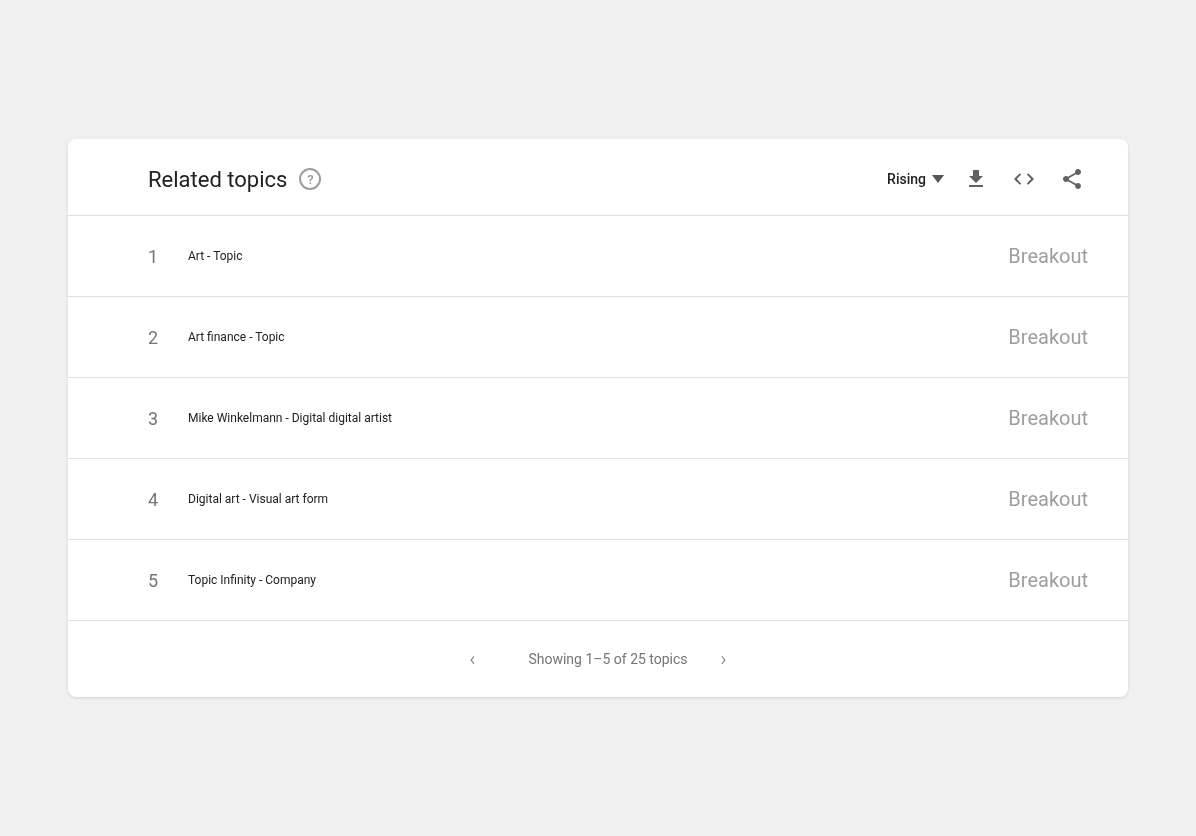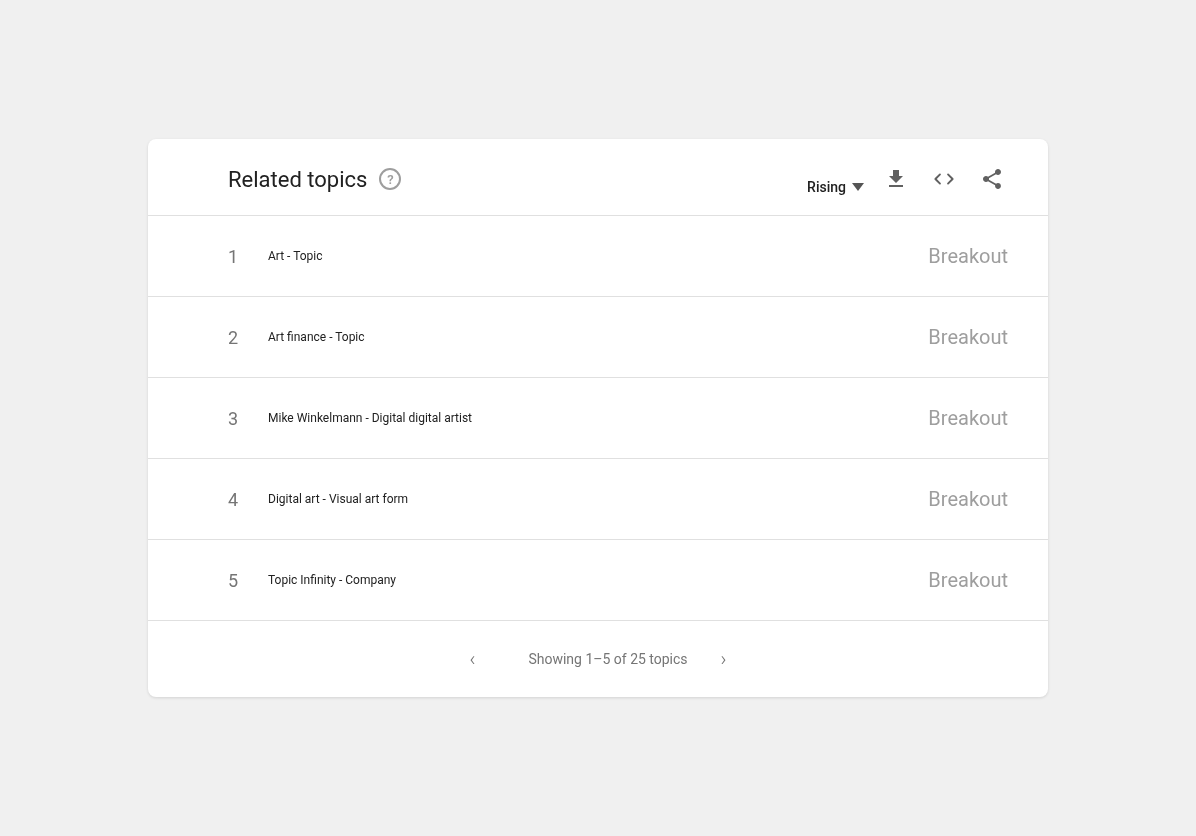--- a/index.html
+++ b/index.html
@@ -13,21 +13,21 @@
       display: flex;
       justify-content: center;
       align-items: center;
       min-height: 836px;
       font-family: 'Google Sans', Roboto, Arial, sans-serif;
     }
 
     .card {
       background: #ffffff;
       border-radius: 8px;
-      width: 900px;
+      width: 1060px;
       box-shadow: 0 1px 3px rgba(0,0,0,0.12);
       overflow: hidden;
     }
 
     .card-header {
       display: flex;
       align-items: center;
       justify-content: space-between;
       padding: 24px 40px 20px 80px;
       border-bottom: 1px solid #e0e0e0;
@@ -55,21 +55,21 @@
       justify-content: center;
       color: #9e9e9e;
       font-size: 13px;
       font-weight: 600;
       cursor: pointer;
       flex-shrink: 0;
     }
 
     .header-right {
       display: flex;
-      align-items: flex-end;
+      align-items: center;
       gap: 16px;
     }
 
     .filter-dropdown {
       display: flex;
       align-items: center;
       gap: 6px;
       cursor: pointer;
     }
 

